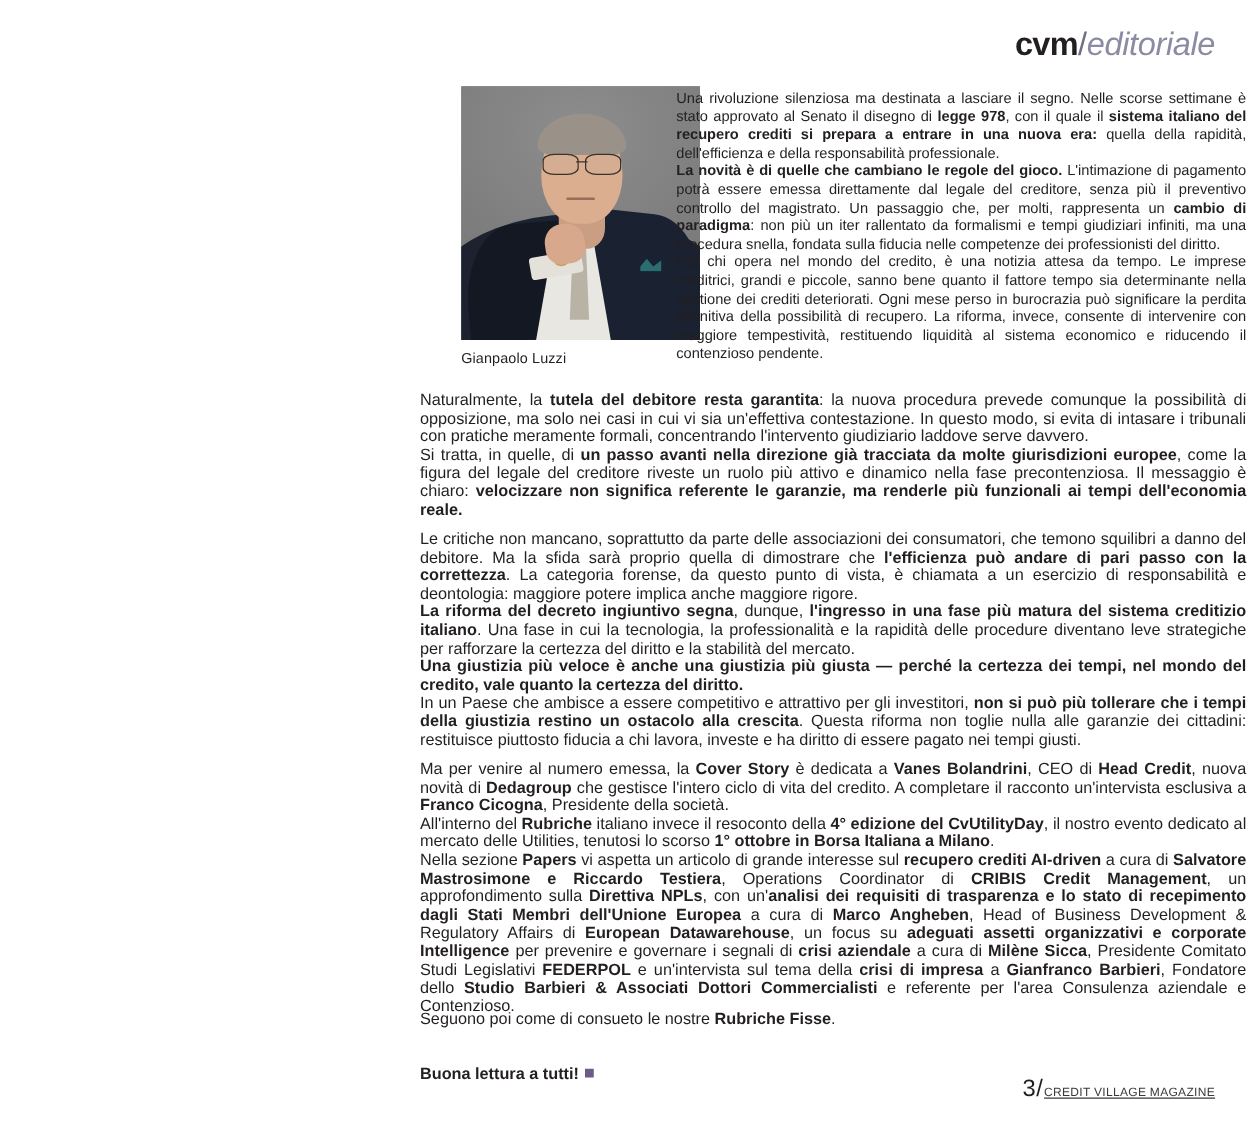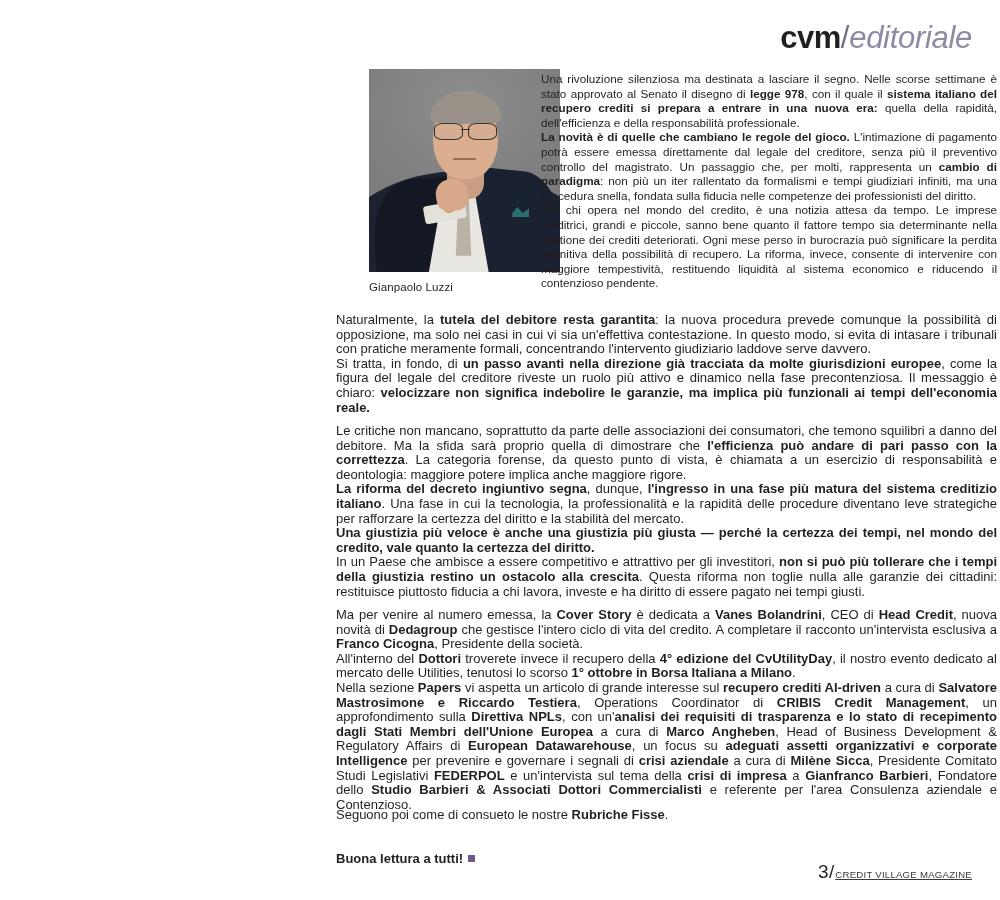--- a/index.html
+++ b/index.html
@@ -14,21 +14,21 @@
     font-family: "Liberation Sans", sans-serif;
     color: #231f20;
     overflow: hidden;
   }
 
   
   .masthead {
     position: absolute;
     top: 22px;
     right: 28px;
-    font-size: 31px;
+    font-size: 26px;
     line-height: 1;
     white-space: nowrap;
     letter-spacing: -0.2px;
   }
   .masthead .cvm {
     font-weight: 700;
     color: #231f20;
     letter-spacing: -0.5px;
   }
   .masthead .slash {
@@ -328,33 +328,33 @@
 </div>
 
 <div class="intro-col">
   <p><span>Una rivoluzione silenziosa ma destinata a lasciare il segno. Nelle scorse settimane è stato approvato al Senato il disegno di </span><b>legge 978</b><span>, con il quale il </span><b>sistema italiano del recupero crediti si prepara a entrare in una nuova era:</b><span> quella della rapidità, dell'efficienza e della responsabilità professionale.</span></p>
   <p><b>La novità è di quelle che cambiano le regole del gioco.</b><span> L'intimazione di pagamento potrà essere emessa direttamente dal legale del creditore, senza più il preventivo controllo del magistrato. Un passaggio che, per molti, rappresenta un </span><b>cambio di paradigma</b><span>: non più un iter rallentato da formalismi e tempi giudiziari infiniti, ma una procedura snella, fondata sulla fiducia nelle competenze dei professionisti del diritto.</span></p>
   <p>Per chi opera nel mondo del credito, è una notizia attesa da tempo. Le imprese creditrici, grandi e piccole, sanno bene quanto il fattore tempo sia determinante nella gestione dei crediti deteriorati. Ogni mese perso in burocrazia può significare la perdita definitiva della possibilità di recupero. La riforma, invece, consente di intervenire con maggiore tempestività, restituendo liquidità al sistema economico e riducendo il contenzioso pendente.</p>
 </div>
 
 <div class="body-col blk-a">
   <p><span>Naturalmente, la </span><b>tutela del debitore resta garantita</b><span>: la nuova procedura prevede comunque la possibilità di opposizione, ma solo nei casi in cui vi sia un'effettiva contestazione. In questo modo, si evita di intasare i tribunali con pratiche meramente formali, concentrando l'intervento giudiziario laddove serve davvero.</span></p>
-  <p><span>Si tratta, in fondo, di </span><b>un passo avanti nella direzione già tracciata da molte giurisdizioni europee</b><span>, come la figura del legale del creditore riveste un ruolo più attivo e dinamico nella fase precontenziosa. Il messaggio è chiaro: </span><b>velocizzare non significa indebolire le garanzie, ma implica più funzionali ai tempi dell'economia reale.</b></p>
+  <p><span>Si tratta, in quelle, di </span><b>un passo avanti nella direzione già tracciata da molte giurisdizioni europee</b><span>, come la figura del legale del creditore riveste un ruolo più attivo e dinamico nella fase precontenziosa. Il messaggio è chiaro: </span><b>velocizzare non significa referente le garanzie, ma renderle più funzionali ai tempi dell'economia reale.</b></p>
 </div>
 
 <div class="body-col blk-b">
   <p><span>Le critiche non mancano, soprattutto da parte delle associazioni dei consumatori, che temono squilibri a danno del debitore. Ma la sfida sarà proprio quella di dimostrare che </span><b>l'efficienza può andare di pari passo con la correttezza</b><span>. La categoria forense, da questo punto di vista, è chiamata a un esercizio di responsabilità e deontologia: maggiore potere implica anche maggiore rigore.</span></p>
   <p><b>La riforma del decreto ingiuntivo segna</b><span>, dunque, </span><b>l'ingresso in una fase più matura del sistema creditizio italiano</b><span>. Una fase in cui la tecnologia, la professionalità e la rapidità delle procedure diventano leve strategiche per rafforzare la certezza del diritto e la stabilità del mercato.</span></p>
   <p><b>Una giustizia più veloce è anche una giustizia più giusta — perché la certezza dei tempi, nel mondo del credito, vale quanto la certezza del diritto.</b></p>
   <p><span>In un Paese che ambisce a essere competitivo e attrattivo per gli investitori, </span><b>non si può più tollerare che i tempi della giustizia restino un ostacolo alla crescita</b><span>. Questa riforma non toglie nulla alle garanzie dei cittadini: restituisce piuttosto fiducia a chi lavora, investe e ha diritto di essere pagato nei tempi giusti.</span></p>
 </div>
 
 <div class="body-col blk-c">
   <p><span>Ma per venire al numero emessa, la </span><b>Cover Story</b><span> è dedicata a </span><b>Vanes Bolandrini</b><span>, CEO di </span><b>Head Credit</b><span>, nuova novità di </span><b>Dedagroup</b><span> che gestisce l'intero ciclo di vita del credito. A completare il racconto un'intervista esclusiva a </span><b>Franco Cicogna</b><span>, Presidente della società.</span></p>
-  <p><span>All'interno del </span><b>Dottori</b><span> troverete invece il recupero della </span><b>4° edizione del CvUtilityDay</b><span>, il nostro evento dedicato al mercato delle Utilities, tenutosi lo scorso </span><b>1° ottobre in Borsa Italiana a Milano</b><span>.</span></p>
+  <p><span>All'interno del </span><b>Rubriche</b><span> italiano invece il resoconto della </span><b>4° edizione del CvUtilityDay</b><span>, il nostro evento dedicato al mercato delle Utilities, tenutosi lo scorso </span><b>1° ottobre in Borsa Italiana a Milano</b><span>.</span></p>
   <p><span>Nella sezione </span><b>Papers</b><span> vi aspetta un articolo di grande interesse sul </span><b>recupero crediti AI-driven</b><span> a cura di </span><b>Salvatore Mastrosimone e Riccardo Testiera</b><span>, Operations Coordinator di </span><b>CRIBIS Credit Management</b><span>, un approfondimento sulla </span><b>Direttiva NPLs</b><span>, con un'</span><b>analisi dei requisiti di trasparenza e lo stato di recepimento dagli Stati Membri dell'Unione Europea</b><span> a cura di </span><b>Marco Angheben</b><span>, Head of Business Development &amp; Regulatory Affairs di </span><b>European Datawarehouse</b><span>, un focus su </span><b>adeguati assetti organizzativi e corporate Intelligence</b><span> per prevenire e governare i segnali di </span><b>crisi aziendale</b><span> a cura di </span><b>Milène Sicca</b><span>, Presidente Comitato Studi Legislativi </span><b>FEDERPOL</b><span> e un'intervista sul tema della </span><b>crisi di impresa</b><span> a </span><b>Gianfranco Barbieri</b><span>, Fondatore dello </span><b>Studio Barbieri &amp; Associati Dottori Commercialisti</b><span> e referente per l'area Consulenza aziendale e Contenzioso.</span></p>
 </div>
 
 <div class="body-col blk-d">
   <p><span>Seguono poi come di consueto le nostre </span><b>Rubriche Fisse</b><span>.</span></p>
 </div>
 
 <div class="body-col blk-e">
   <p><b>Buona lettura a tutti!</b><span class="endmark"></span></p>
 </div>

